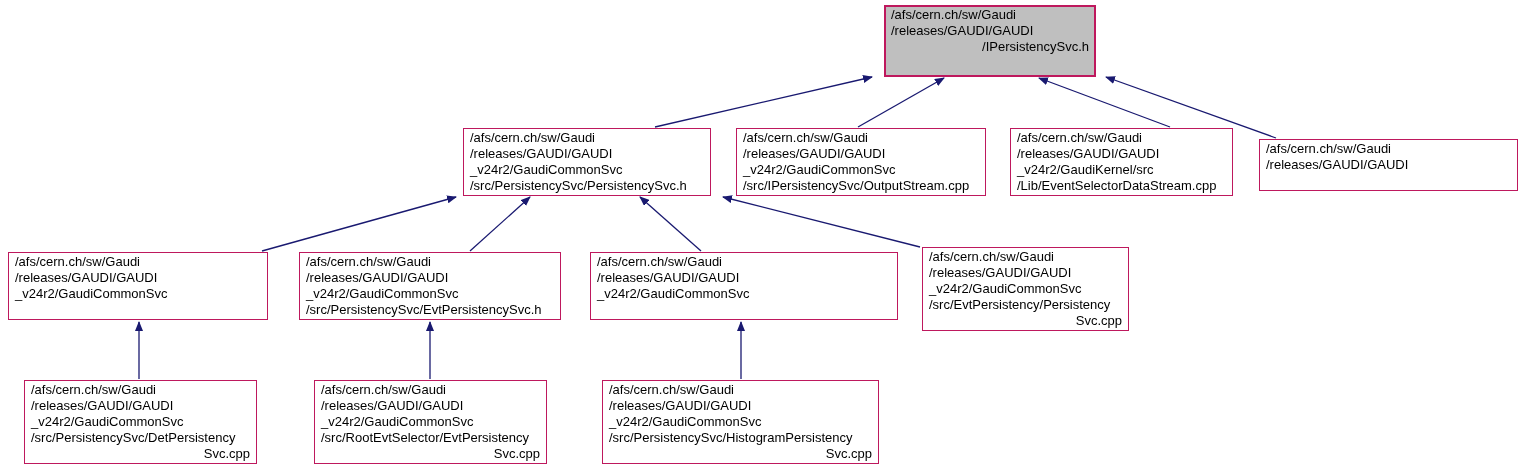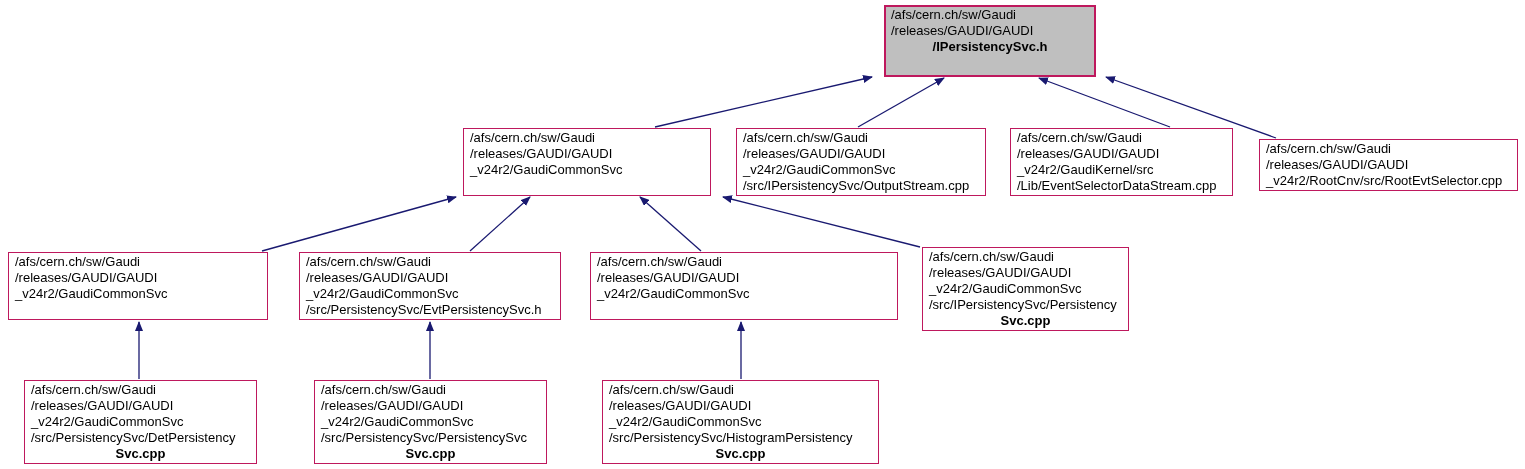--- a/index.html
+++ b/index.html
@@ -22,21 +22,21 @@
     white-space:nowrap;
     color:#000000;
     cursor:pointer;
   }
   .node.root {
     background:#bfbfbf;
     border-width:2px;
     padding:0 5px;
   }
   .node .ln { display:block; text-align:left; }
-  .node .ln.c { text-align:center;font-weight:bold; }
+  .node .ln.c { text-align:right; }
 </style>
 </head>
 <body>
 
 <div id="canvas">
 
   <svg id="edges" width="1525" height="469" xmlns="http://www.w3.org/2000/svg">
     <defs>
       <marker id="ah" markerWidth="10" markerHeight="8" refX="9" refY="4" orient="auto" markerUnits="userSpaceOnUse">
         <path d="M0,0 L10,4 L0,8 z" fill="#191970"></path>
@@ -60,40 +60,40 @@
   <div class="node root" style="left:884px; top:5px; width:212px; height:72px;">
     <span class="ln">/afs/cern.ch/sw/Gaudi</span>
     <span class="ln">/releases/GAUDI/GAUDI</span>
     <span class="ln c">/IPersistencySvc.h</span>
   </div>
 
   <div class="node" style="left:463px; top:128px; width:248px; height:68px;">
     <span class="ln">/afs/cern.ch/sw/Gaudi</span>
     <span class="ln">/releases/GAUDI/GAUDI</span>
     <span class="ln">_v24r2/GaudiCommonSvc</span>
+    <span class="ln">/src/PersistencySvc/PersistencySvc.h</span>
   </div>
 
   <div class="node" style="left:736px; top:128px; width:250px; height:68px;">
     <span class="ln">/afs/cern.ch/sw/Gaudi</span>
     <span class="ln">/releases/GAUDI/GAUDI</span>
     <span class="ln">_v24r2/GaudiCommonSvc</span>
     <span class="ln">/src/IPersistencySvc/OutputStream.cpp</span>
   </div>
 
   <div class="node" style="left:1010px; top:128px; width:223px; height:68px;">
     <span class="ln">/afs/cern.ch/sw/Gaudi</span>
     <span class="ln">/releases/GAUDI/GAUDI</span>
     <span class="ln">_v24r2/GaudiKernel/src</span>
     <span class="ln">/Lib/EventSelectorDataStream.cpp</span>
   </div>
 
   <div class="node" style="left:1259px; top:139px; width:259px; height:52px;">
     <span class="ln">/afs/cern.ch/sw/Gaudi</span>
     <span class="ln">/releases/GAUDI/GAUDI</span>
-    <span class="ln">_v24r2/RootCnv/src/RootEvtSelector.cpp</span>
   </div>
 
   <div class="node" style="left:8px; top:252px; width:260px; height:68px;">
     <span class="ln">/afs/cern.ch/sw/Gaudi</span>
     <span class="ln">/releases/GAUDI/GAUDI</span>
     <span class="ln">_v24r2/GaudiCommonSvc</span>
   </div>
 
   <div class="node" style="left:299px; top:252px; width:262px; height:68px;">
     <span class="ln">/afs/cern.ch/sw/Gaudi</span>
@@ -105,37 +105,37 @@
   <div class="node" style="left:590px; top:252px; width:308px; height:68px;">
     <span class="ln">/afs/cern.ch/sw/Gaudi</span>
     <span class="ln">/releases/GAUDI/GAUDI</span>
     <span class="ln">_v24r2/GaudiCommonSvc</span>
   </div>
 
   <div class="node" style="left:922px; top:247px; width:207px; height:84px;">
     <span class="ln">/afs/cern.ch/sw/Gaudi</span>
     <span class="ln">/releases/GAUDI/GAUDI</span>
     <span class="ln">_v24r2/GaudiCommonSvc</span>
-    <span class="ln">/src/IPersistencySvc/Persistency</span>
+    <span class="ln">/src/EvtPersistency/Persistency</span>
     <span class="ln c">Svc.cpp</span>
   </div>
 
   <div class="node" style="left:24px; top:380px; width:233px; height:84px;">
     <span class="ln">/afs/cern.ch/sw/Gaudi</span>
     <span class="ln">/releases/GAUDI/GAUDI</span>
     <span class="ln">_v24r2/GaudiCommonSvc</span>
     <span class="ln">/src/PersistencySvc/DetPersistency</span>
     <span class="ln c">Svc.cpp</span>
   </div>
 
   <div class="node" style="left:314px; top:380px; width:233px; height:84px;">
     <span class="ln">/afs/cern.ch/sw/Gaudi</span>
     <span class="ln">/releases/GAUDI/GAUDI</span>
     <span class="ln">_v24r2/GaudiCommonSvc</span>
-    <span class="ln">/src/PersistencySvc/PersistencySvc</span>
+    <span class="ln">/src/RootEvtSelector/EvtPersistency</span>
     <span class="ln c">Svc.cpp</span>
   </div>
 
   <div class="node" style="left:602px; top:380px; width:277px; height:84px;">
     <span class="ln">/afs/cern.ch/sw/Gaudi</span>
     <span class="ln">/releases/GAUDI/GAUDI</span>
     <span class="ln">_v24r2/GaudiCommonSvc</span>
     <span class="ln">/src/PersistencySvc/HistogramPersistency</span>
     <span class="ln c">Svc.cpp</span>
   </div>

